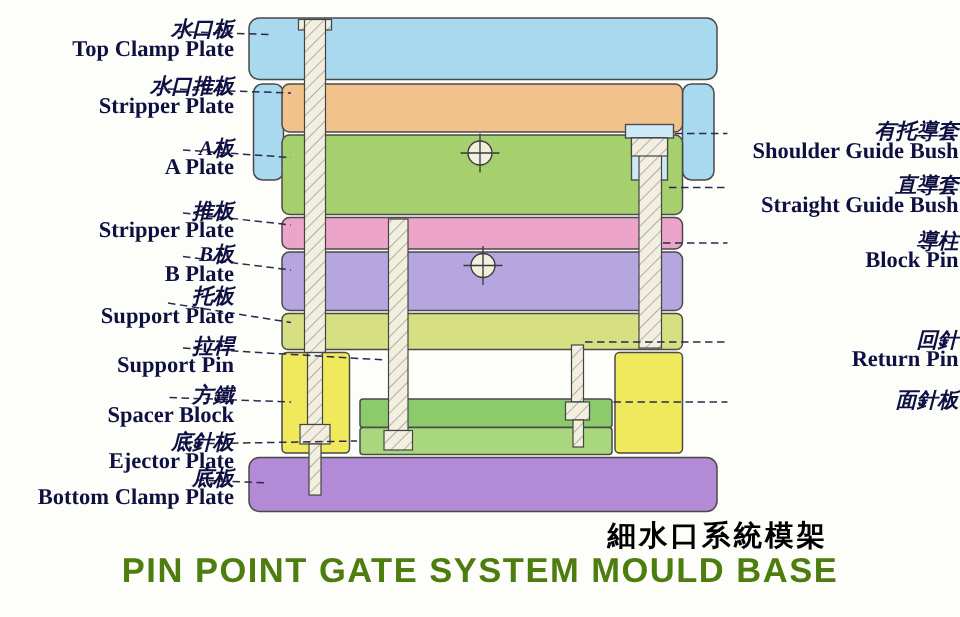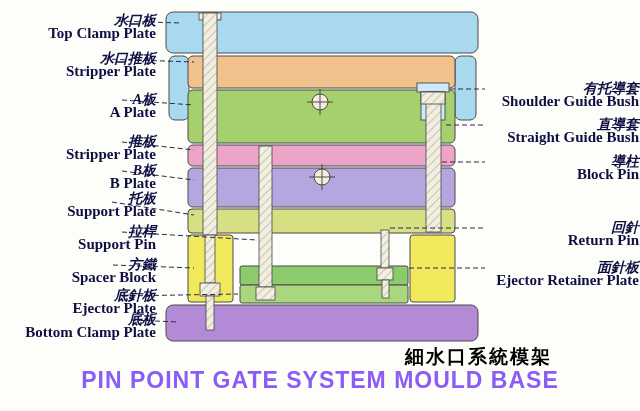--- a/index.html
+++ b/index.html
@@ -15,21 +15,21 @@
   .lbl.right { left:487px;  width:152px; text-align:right; }
 
   .ll0{top:14px}.ll1{top:52px}.ll2{top:93px}.ll3{top:135px}.ll4{top:164px}
   .ll5{top:192px}.ll6{top:225px}.ll7{top:258px}.ll8{top:289px}.ll9{top:313px}
   .rl0{top:82px}.rl1{top:118px}.rl2{top:155px}.rl3{top:221px}.rl4{top:261px}
 
   .title-cn { position:absolute; top:344px; left:0; width:552px; text-align:right;
               font-size:19px; font-weight:bold; color:#000;
               font-family:"Liberation Serif", serif; letter-spacing:2px; }
   .title-en { position:absolute; top:367px; left:0; width:640px; text-align:center;
-              font-size:23px; font-weight:bold; color:#8b5cf6;
+              font-size:23px; font-weight:bold; color:#4d7c0f;
               font-family:"Liberation Sans", sans-serif; letter-spacing:1px; }
 </style>
 </head>
 <body>
 
 <div class="page">
 
   <svg class="diagram" width="640" height="411" viewBox="0 0 640 411" xmlns="http://www.w3.org/2000/svg">
     <defs>
       <pattern id="hatch" width="6" height="6" patternUnits="userSpaceOnUse" patternTransform="rotate(45)">
@@ -166,19 +166,18 @@
   <div class="lbl right rl2">
     <div class="cn">導柱</div>
     <div class="en">Block Pin</div>
   </div>
   <div class="lbl right rl3">
     <div class="cn">回針</div>
     <div class="en">Return Pin</div>
   </div>
   <div class="lbl right rl4">
     <div class="cn">面針板</div>
-    <div class="en">Ejector Retainer Plate</div>
   </div>
 
   <div class="title-cn">細水口系統模架</div>
   <div class="title-en">PIN POINT GATE SYSTEM MOULD BASE</div>
 
 </div>
 
 </body></html>

